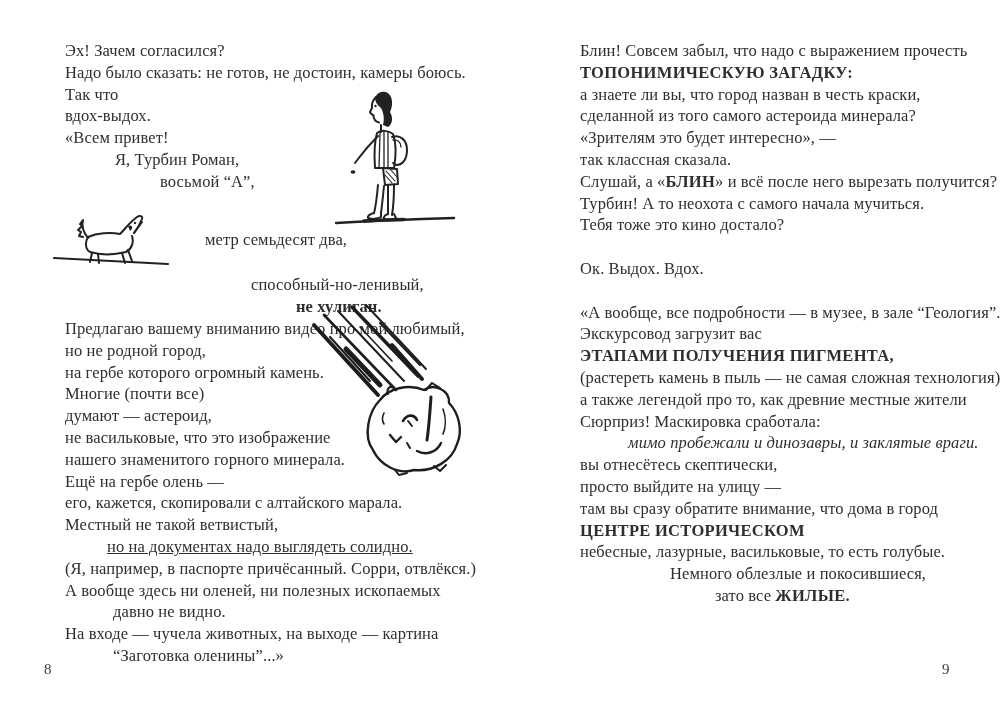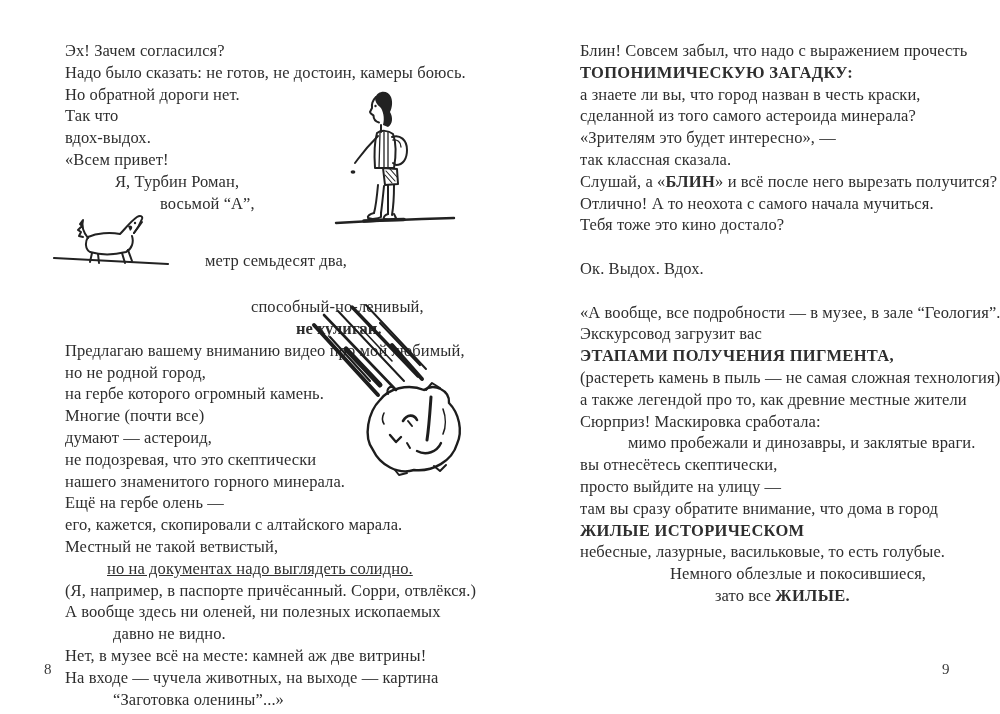--- a/index.html
+++ b/index.html
@@ -23,44 +23,42 @@
 </style>
 </head>
 <body>
 
 <div class="spread">
 
   <section>
     <div class="text-block left">
         <div class="line"><span>Эх! Зачем согласился?</span></div>
         <div class="line"><span>Надо было сказать: не готов, не достоин, камеры боюсь.</span></div>
-        <div class="line"><span>Но обратной дороги нет.</span></div>
         <div class="line"><span>Так что</span></div>
         <div class="line"><span>вдох-выдох.</span></div>
         <div class="line"><span>«Всем привет!</span></div>
         <div class="line" style="padding-left: 50px;"><span>Я, Турбин Роман,</span></div>
         <div class="line" style="padding-left: 95px;"><span>восьмой “А”,</span></div>
         <div class="line" style="padding-left: 140px; margin-top: 36px;"><span>метр семьдесят два,</span></div>
         <div class="line" style="padding-left: 186px; margin-top: 24px;"><span>способный-но-ленивый,</span></div>
         <div class="line" style="padding-left: 231px; font-weight: bold;"><span>не хулиган.</span></div>
         <div class="line"><span>Предлагаю вашему вниманию видео про мой любимый,</span></div>
         <div class="line"><span>но не родной город,</span></div>
         <div class="line"><span>на гербе которого огромный камень.</span></div>
         <div class="line"><span>Многие (почти все)</span></div>
         <div class="line"><span>думают — астероид,</span></div>
-        <div class="line"><span>не подозревая, что это скептически</span></div>
+        <div class="line"><span>не васильковые, что это изображение</span></div>
         <div class="line"><span>нашего знаменитого горного минерала.</span></div>
         <div class="line"><span>Ещё на гербе олень —</span></div>
         <div class="line"><span>его, кажется, скопировали с алтайского марала.</span></div>
         <div class="line"><span>Местный не такой ветвистый,</span></div>
         <div class="line" style="padding-left: 42px; text-decoration: underline;"><span>но на документах надо выглядеть солидно.</span></div>
         <div class="line"><span>(Я, например, в паспорте причёсанный. Сорри, отвлёкся.)</span></div>
         <div class="line"><span>А вообще здесь ни оленей, ни полезных ископаемых</span></div>
         <div class="line" style="padding-left: 48px;"><span>давно не видно.</span></div>
-        <div class="line"><span>Нет, в музее всё на месте: камней аж две витрины!</span></div>
         <div class="line"><span>На входе — чучела животных, на выходе — картина</span></div>
         <div class="line" style="padding-left: 48px;"><span>“Заготовка оленины”...»</span></div>
       </div>
 
     <div class="illu boy">
       <svg viewBox="0 0 130 160" width="130" height="160">
         <g fill="none" stroke="#222" stroke-width="2" stroke-linecap="round" stroke-linejoin="round">
           <path d="M6 143 C 40 141, 90 139, 124 138" stroke-width="2.4"></path>
           <path d="M34 141 C 48 140, 62 139.5, 74 139.5" stroke-width="3.6"></path>
           <path d="M46 17 C 43 20, 41.5 24, 42 28 L 40 32 C 40.5 34, 42.5 34.5, 43.5 35.5 C 43.5 39, 45.5 41.5, 49 42.5"></path>
@@ -135,36 +133,36 @@
 
   <section>
     <div class="text-block right">
         <div class="line"><span>Блин! Совсем забыл, что надо с выражением прочесть</span></div>
         <div class="line"><span class="bold">ТОПОНИМИЧЕСКУЮ ЗАГАДКУ:</span></div>
         <div class="line"><span>а знаете ли вы, что город назван в честь краски,</span></div>
         <div class="line"><span>сделанной из того самого астероида минерала?</span></div>
         <div class="line"><span>«Зрителям это будет интересно», —</span></div>
         <div class="line"><span>так классная сказала.</span></div>
         <div class="line"><span>Слушай, а «</span><span class="bold">БЛИН</span><span>» и всё после него вырезать получится?</span></div>
-        <div class="line"><span>Отлично! А то неохота с самого начала мучиться.</span></div>
+        <div class="line"><span>Турбин! А то неохота с самого начала мучиться.</span></div>
         <div class="line"><span>Тебя тоже это кино достало?</span></div>
         <div class="line blank"></div>
         <div class="line"><span>Ок. Выдох. Вдох.</span></div>
         <div class="line blank"></div>
         <div class="line"><span>«А вообще, все подробности — в музее, в зале “Геология”.</span></div>
         <div class="line"><span>Экскурсовод загрузит вас</span></div>
         <div class="line"><span class="bold">ЭТАПАМИ ПОЛУЧЕНИЯ ПИГМЕНТА,</span></div>
         <div class="line"><span>(растереть камень в пыль — не самая сложная технология),</span></div>
         <div class="line"><span>а также легендой про то, как древние местные жители</span></div>
         <div class="line"><span>Сюрприз! Маскировка сработала:</span></div>
-        <div class="line" style="padding-left: 48px;"><span>мимо пробежали и динозавры, и заклятые враги.</span></div>
+        <div class="line" style="padding-left: 48px; font-style: italic;"><span>мимо пробежали и динозавры, и заклятые враги.</span></div>
         <div class="line"><span>вы отнесётесь скептически,</span></div>
         <div class="line"><span>просто выйдите на улицу —</span></div>
         <div class="line"><span>там вы сразу обратите внимание, что дома в город</span></div>
-        <div class="line"><span class="bold">ЖИЛЫЕ ИСТОРИЧЕСКОМ</span></div>
+        <div class="line"><span class="bold">ЦЕНТРЕ ИСТОРИЧЕСКОМ</span></div>
         <div class="line"><span>небесные, лазурные, васильковые, то есть голубые.</span></div>
         <div class="line" style="padding-left: 90px;"><span>Немного облезлые и покосившиеся,</span></div>
         <div class="line" style="padding-left: 135px;"><span>зато все </span><span class="bold">ЖИЛЫЕ.</span></div>
       </div>
     <div class="page-number pn-right">9</div>
   </section>
 
 </div>
 
 </body></html>

